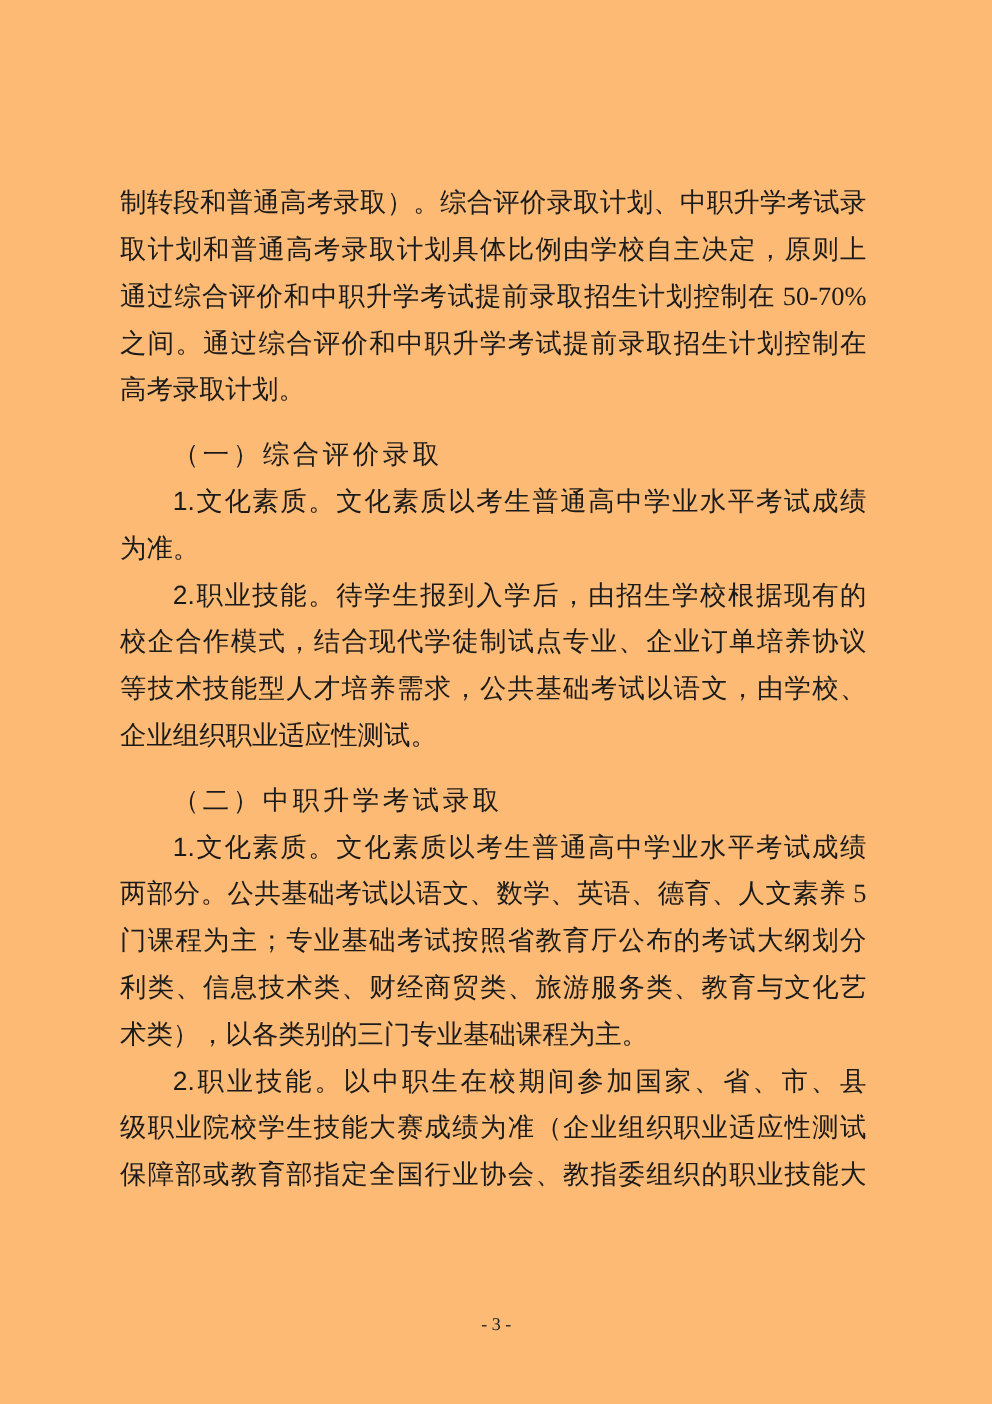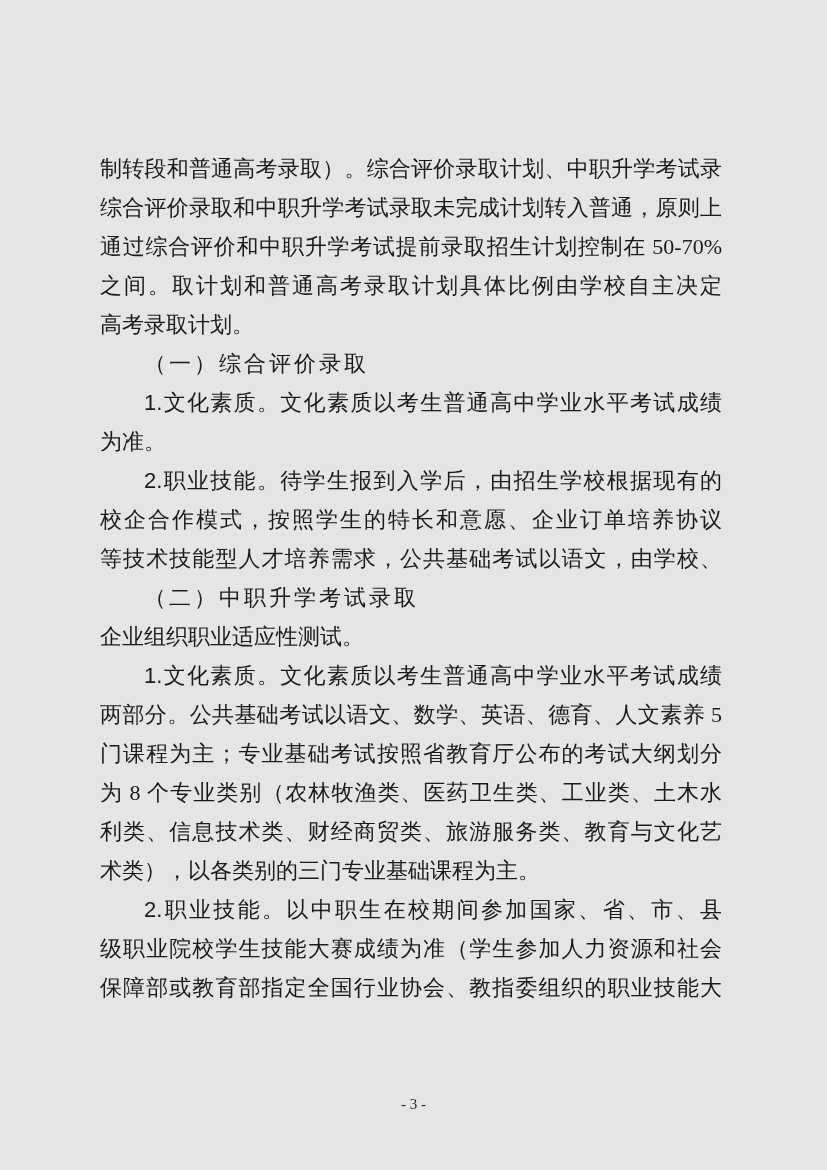--- a/index.html
+++ b/index.html
@@ -1,20 +1,20 @@
 <!DOCTYPE html>
 <html><head>
 <meta charset="utf-8">
 <style>
   html, body { margin: 0; padding: 0; background: #ffffff; }
   .page {
     position: relative;
     width: 827px;
     height: 1170px;
-    background: #e5e5e5;
+    background: #fdba74;
     color: #1a1a1a;
     overflow: hidden;
     font-family: "Liberation Serif", "DejaVu Serif", serif;
   }
   .content {
     position: absolute;
     left: 100px;
     top: 149px;
     width: 622px;
   }
@@ -33,64 +33,63 @@
   }
   .indent { text-indent: 44px; }
   .lead {
     font-family: "Liberation Sans", "DejaVu Sans", sans-serif;
     font-weight: 400;
   }
   .h1 {
     font-family: "Liberation Sans", "DejaVu Sans", sans-serif;
     font-weight: 700;
   }
-  .sub { letter-spacing: 3px; }
+  .sub { letter-spacing: 3px; margin-top: 15px; }
   .page-number {
     position: absolute;
     top: 1094px;
     left: 0;
     width: 100%;
     text-align: center;
     font-size: 15px;
     line-height: 20px;
     color: #222222;
   }
 </style>
 </head>
 <body>
 
 <div class="page">
   <div class="content">
 
     <div class="line j"><span>制转段和普通高考录取）。综合评价录取计划、中职升学考试录</span></div>
-    <div class="line j"><span>综合评价录取和中职升学考试录取未完成计划转入普通，原则上</span></div>
+    <div class="line j"><span>取计划和普通高考录取计划具体比例由学校自主决定，原则上</span></div>
     <div class="line j"><span>通过综合评价和中职升学考试提前录取招生计划控制在 50-70%</span></div>
-    <div class="line j"><span>之间。取计划和普通高考录取计划具体比例由学校自主决定</span></div>
+    <div class="line j"><span>之间。通过综合评价和中职升学考试提前录取招生计划控制在</span></div>
     <div class="line"><span>高考录取计划。</span></div>
 
 
     <div class="line sub indent"><span>（一）综合评价录取</span></div>
 
     <div class="line j indent"><span class="lead">1.文化素质。</span><span>文化素质以考生普通高中学业水平考试成绩</span></div>
     <div class="line"><span>为准。</span></div>
 
     <div class="line j indent"><span class="lead">2.职业技能。</span><span>待学生报到入学后，由招生学校根据现有的</span></div>
-    <div class="line j"><span>校企合作模式，按照学生的特长和意愿、企业订单培养协议</span></div>
+    <div class="line j"><span>校企合作模式，结合现代学徒制试点专业、企业订单培养协议</span></div>
     <div class="line j"><span>等技术技能型人才培养需求，公共基础考试以语文，由学校、</span></div>
+    <div class="line"><span>企业组织职业适应性测试。</span></div>
+
     <div class="line sub indent"><span>（二）中职升学考试录取</span></div>
-
-    <div class="line"><span>企业组织职业适应性测试。</span></div>
 
     <div class="line j indent"><span class="lead">1.文化素质。</span><span>文化素质以考生普通高中学业水平考试成绩</span></div>
     <div class="line j"><span>两部分。公共基础考试以语文、数学、英语、德育、人文素养 5</span></div>
     <div class="line j"><span>门课程为主；专业基础考试按照省教育厅公布的考试大纲划分</span></div>
-    <div class="line j"><span>为 8 个专业类别（农林牧渔类、医药卫生类、工业类、土木水</span></div>
     <div class="line j"><span>利类、信息技术类、财经商贸类、旅游服务类、教育与文化艺</span></div>
     <div class="line"><span>术类），以各类别的三门专业基础课程为主。</span></div>
 
     <div class="line j indent"><span class="lead">2.职业技能。</span><span>以中职生在校期间参加国家、省、市、县（校）</span></div>
-    <div class="line j"><span>级职业院校学生技能大赛成绩为准（学生参加人力资源和社会</span></div>
+    <div class="line j"><span>级职业院校学生技能大赛成绩为准（企业组织职业适应性测试</span></div>
     <div class="line j"><span>保障部或教育部指定全国行业协会、教指委组织的职业技能大</span></div>
 
   </div>
 
   <div class="page-number">- 3 -</div>
 </div>
 
 </body></html>

